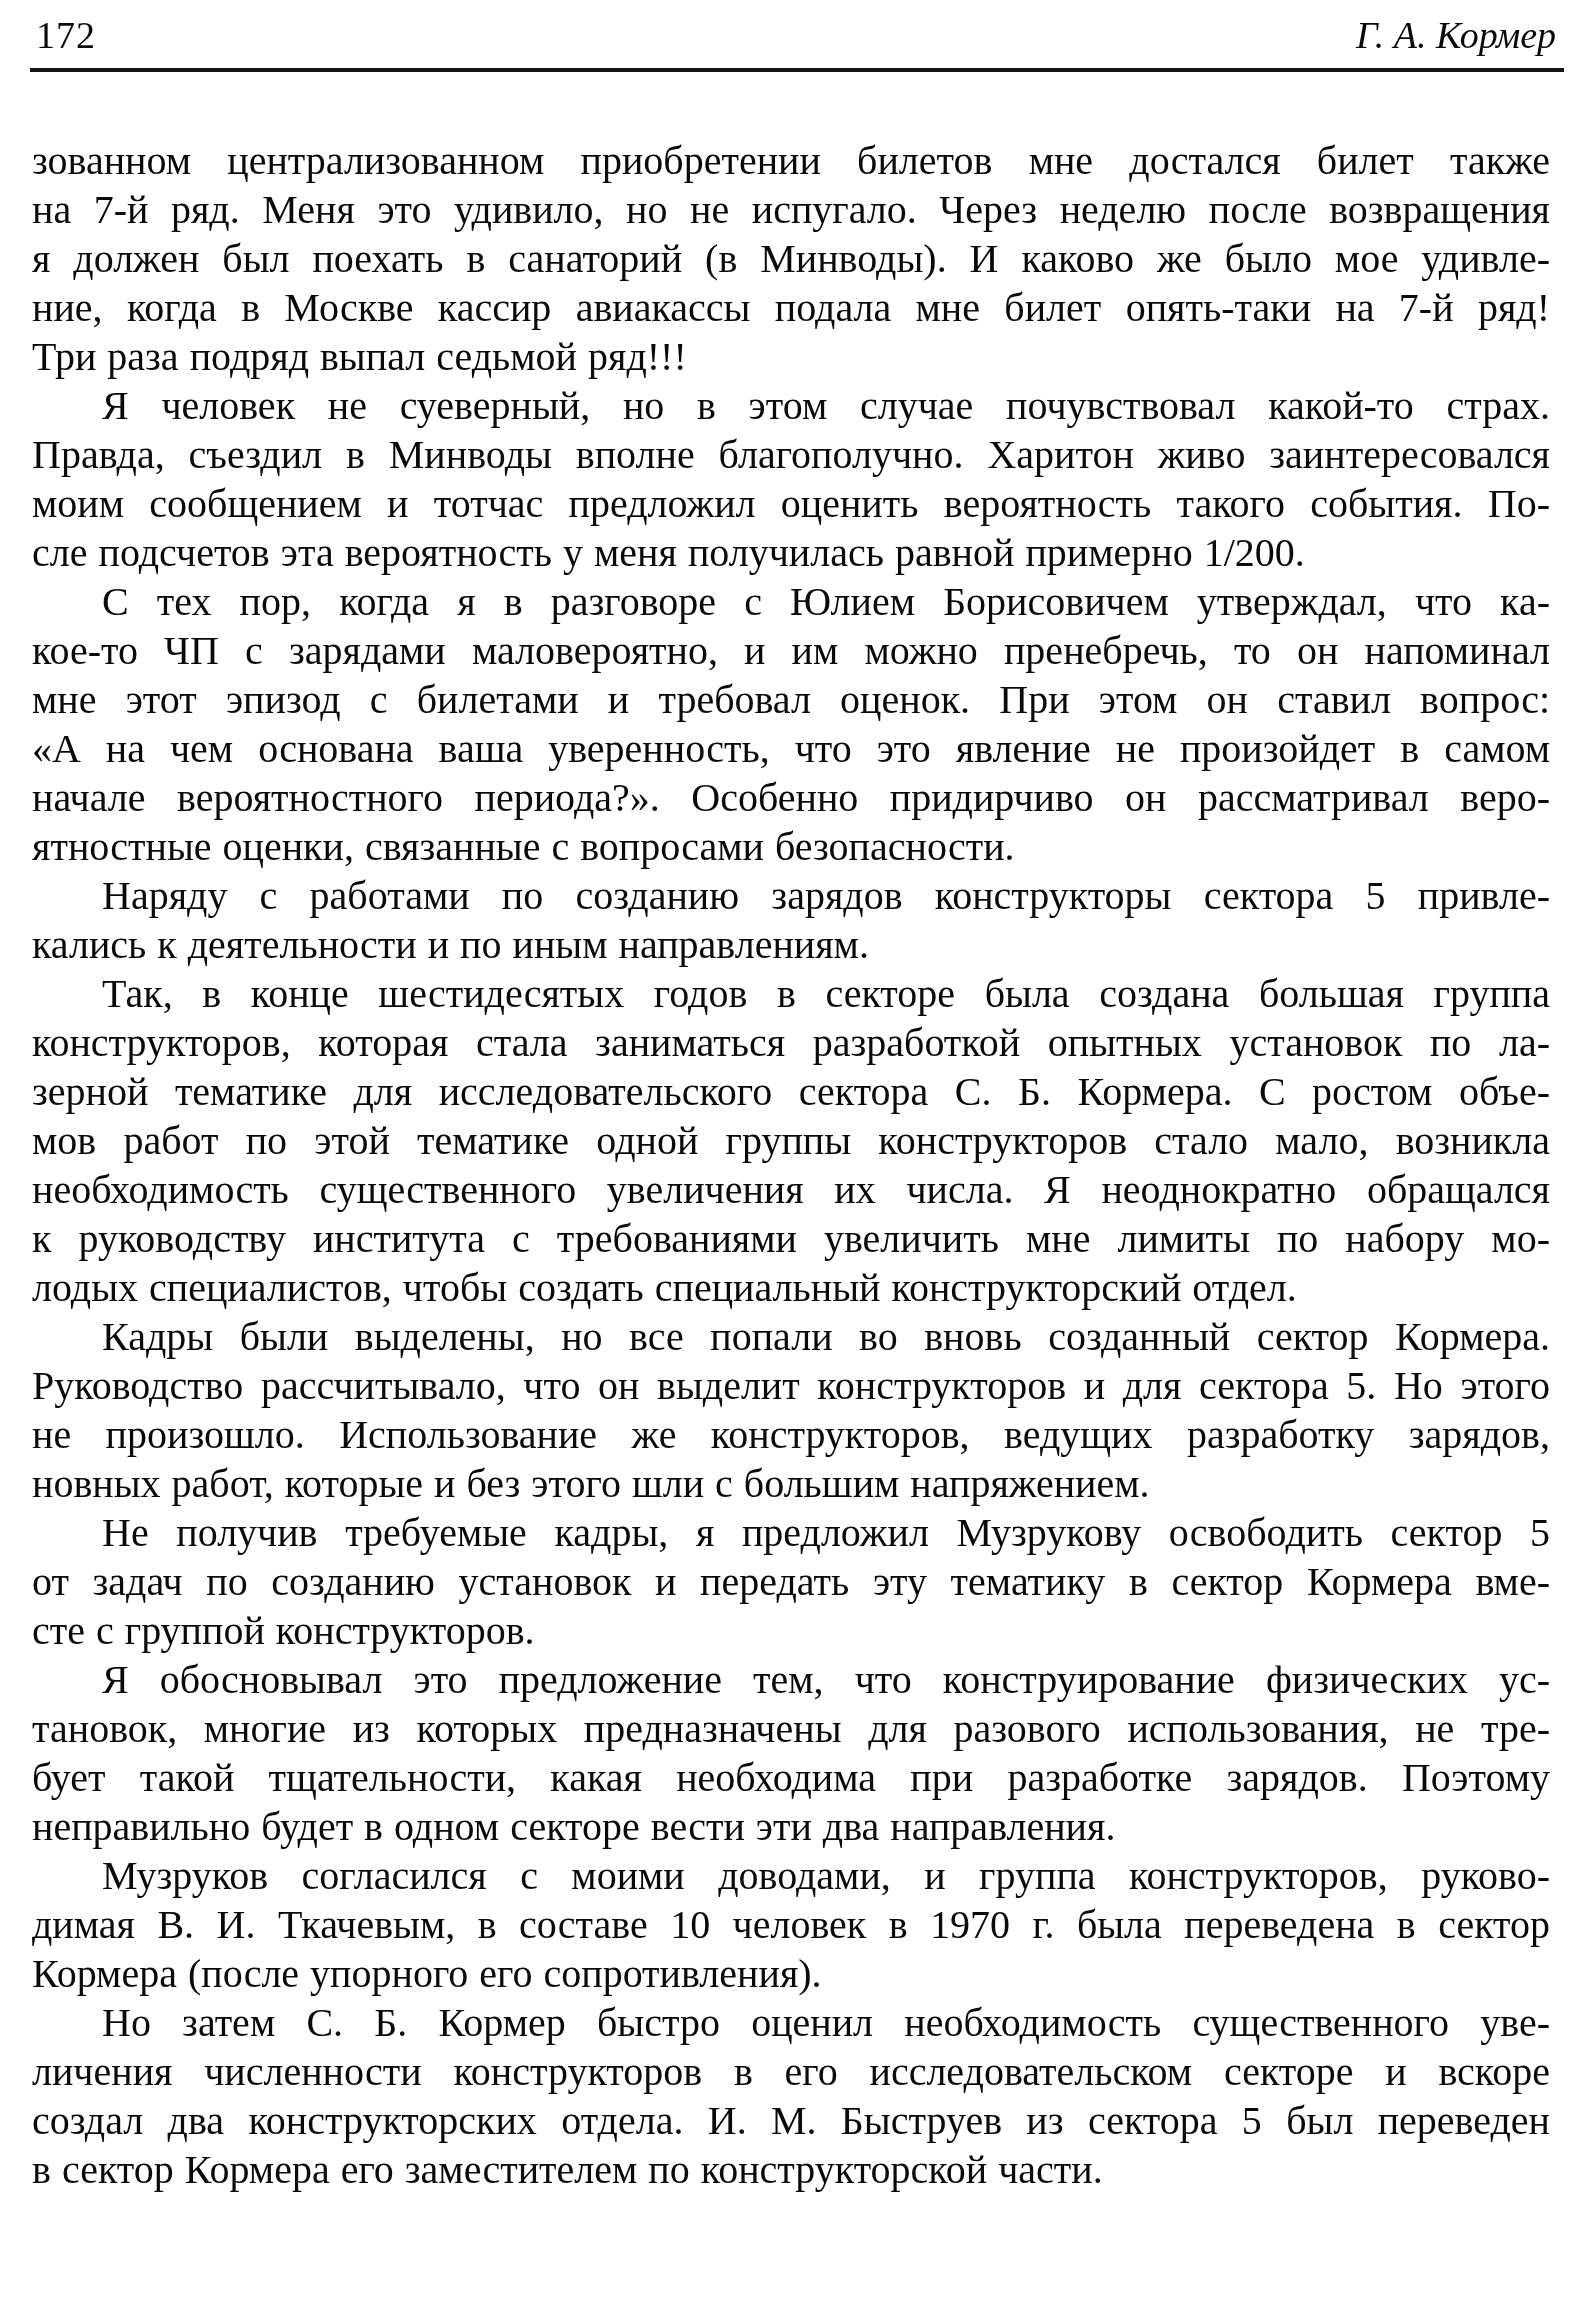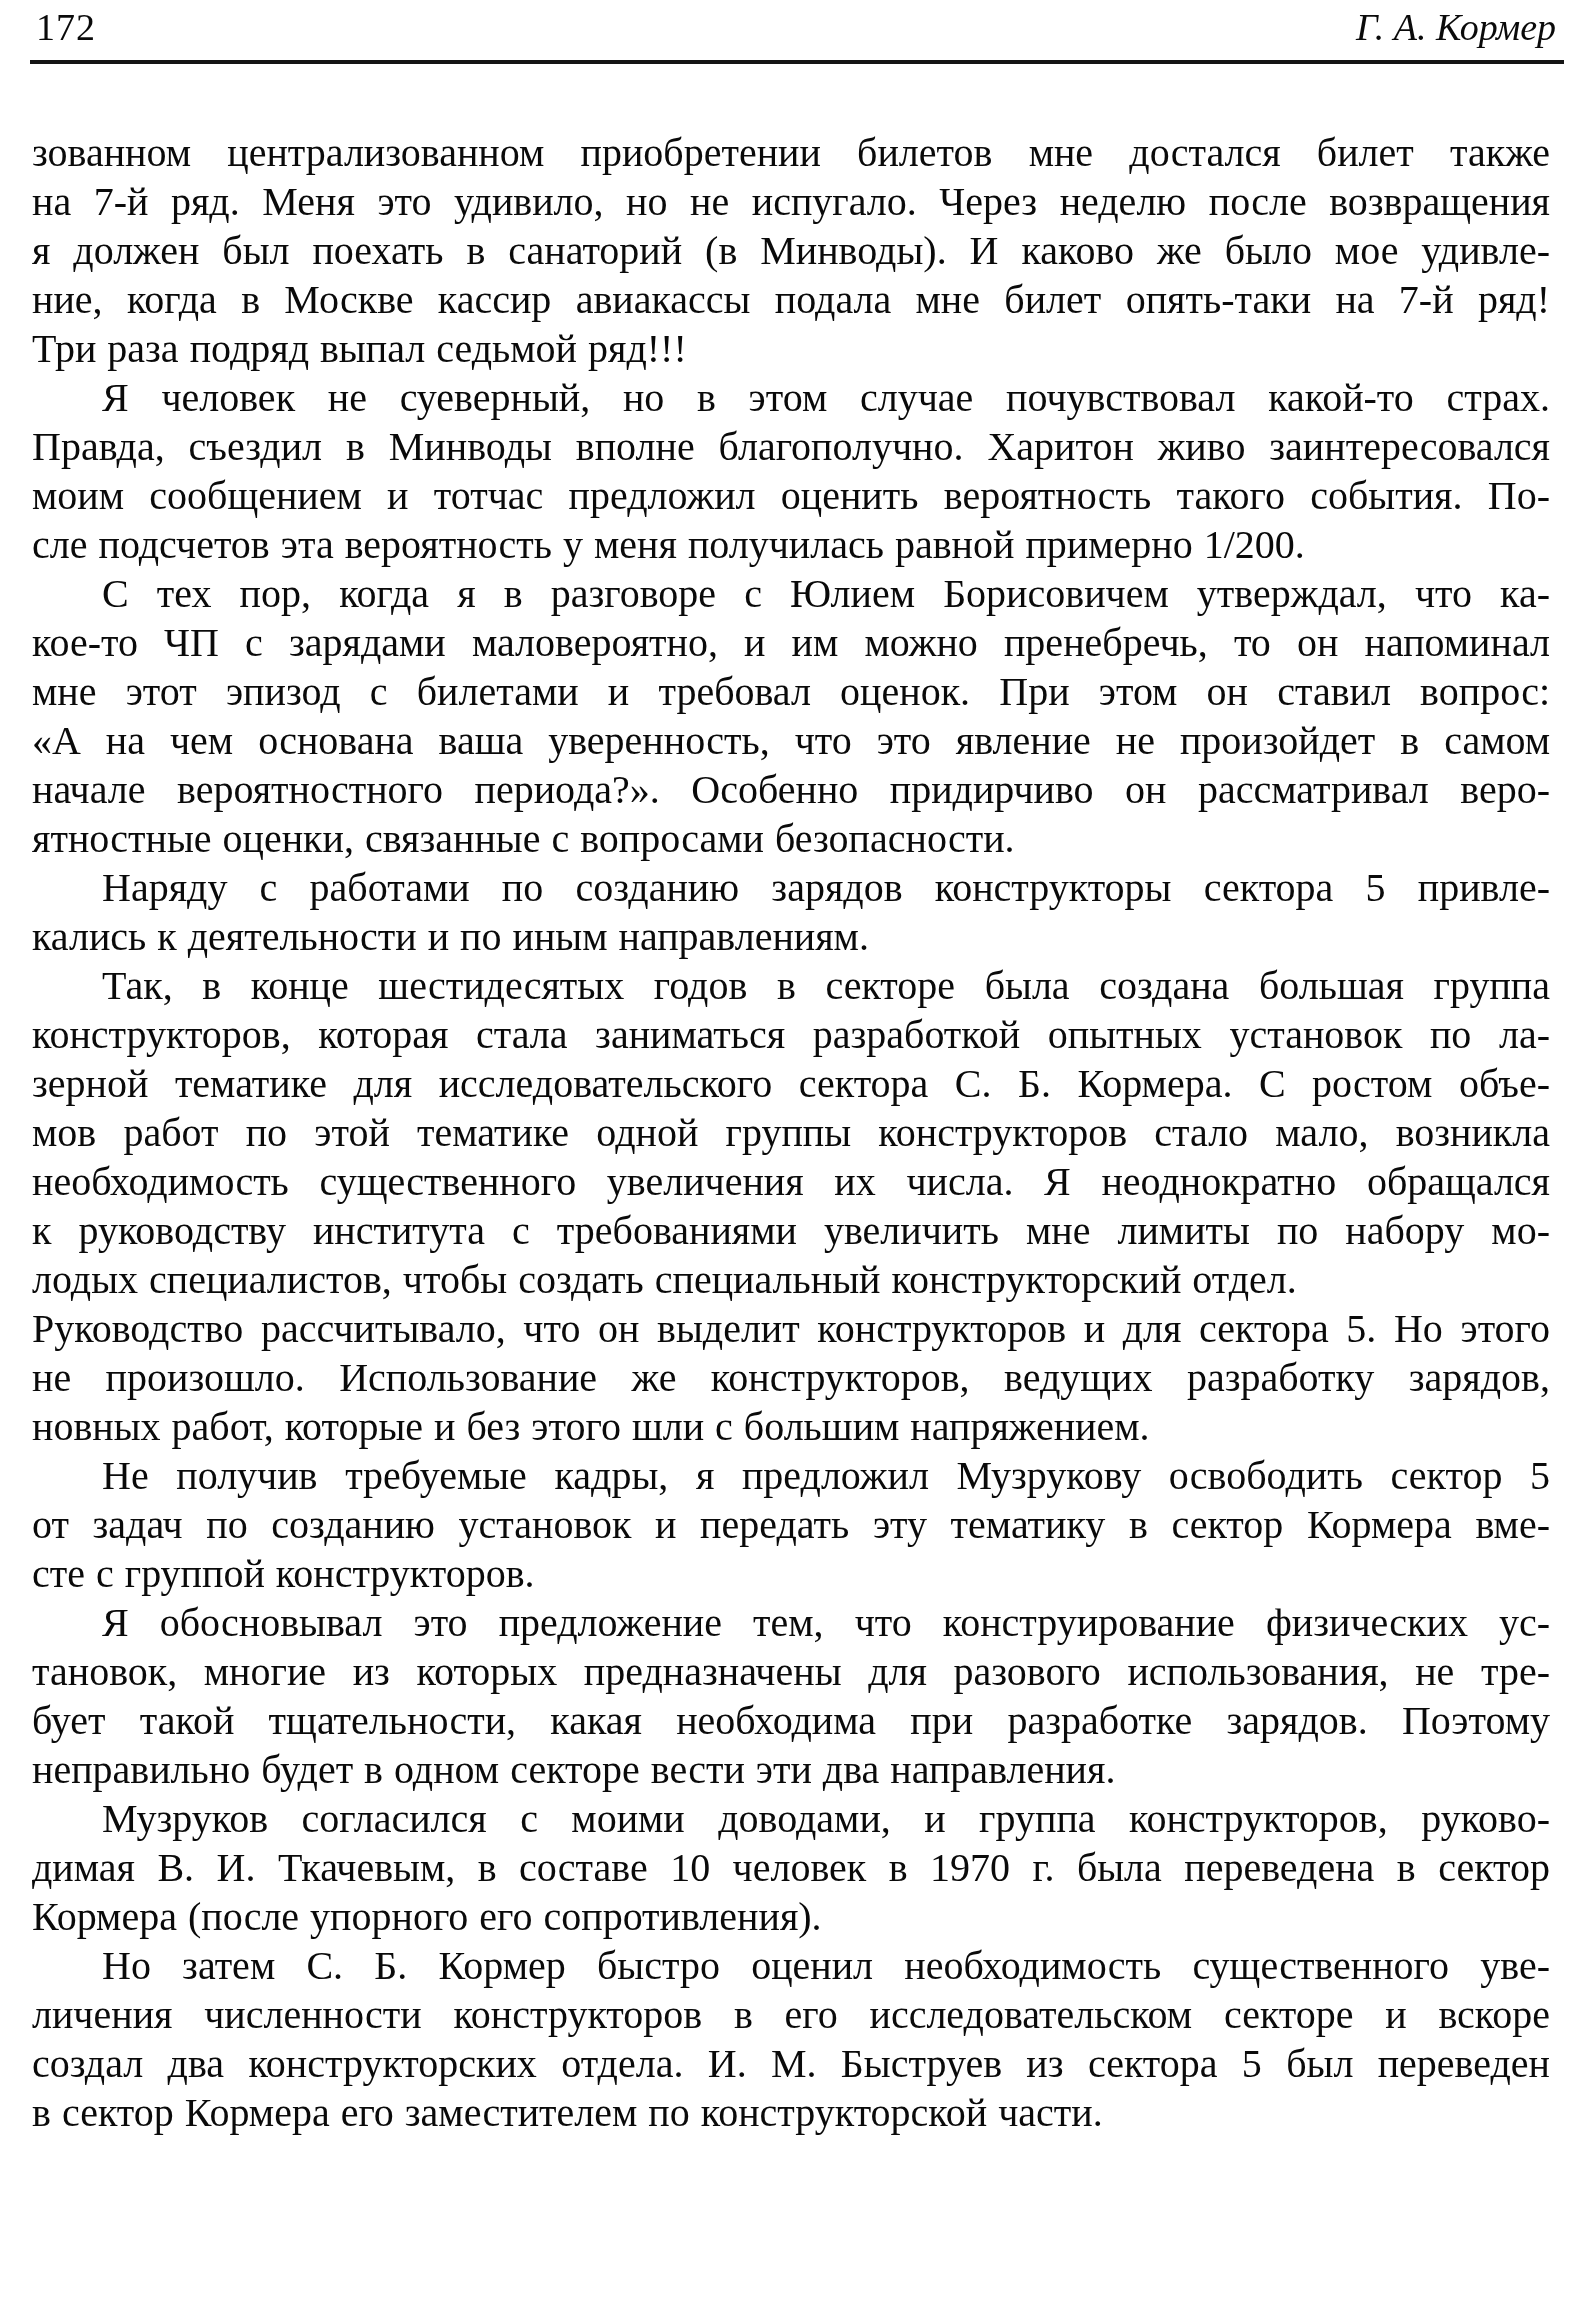--- a/index.html
+++ b/index.html
@@ -14,21 +14,21 @@
     background: #ffffff;
     color: #0a0a0a;
     font-family: "Liberation Serif", "DejaVu Serif", serif;
     overflow: hidden;
     box-sizing: border-box;
   }
   .header {
     display: flex;
     justify-content: space-between;
     align-items: center;
-    padding: 4px 36px 0 36px;
+    padding: 12px 36px 0 36px;
     font-size: 38px;
     line-height: 46px;
   }
   .page-number {
     font-style: normal;
     letter-spacing: 1px;
   }
   .author {
     font-style: italic;
   }
@@ -83,20 +83,21 @@
       <div class="line last">ятностные оценки, связанные с вопросами безопасности.</div>
       <div class="line indent">Наряду с работами по созданию зарядов конструкторы сектора 5 привле-</div>
       <div class="line last">кались к деятельности и по иным направлениям.</div>
       <div class="line indent">Так, в конце шестидесятых годов в секторе была создана большая группа</div>
       <div class="line">конструкторов, которая стала заниматься разработкой опытных установок по ла-</div>
       <div class="line">зерной тематике для исследовательского сектора С. Б. Кормера. С ростом объе-</div>
       <div class="line">мов работ по этой тематике одной группы конструкторов стало мало, возникла</div>
       <div class="line">необходимость существенного увеличения их числа. Я неоднократно обращался</div>
       <div class="line">к руководству института с требованиями увеличить мне лимиты по набору мо-</div>
       <div class="line last">лодых специалистов, чтобы создать специальный конструкторский отдел.</div>
+      <div class="line indent">Кадры были выделены, но все попали во вновь созданный сектор Кормера.</div>
       <div class="line">Руководство рассчитывало, что он выделит конструкторов и для сектора 5. Но этого</div>
       <div class="line">не произошло. Использование же конструкторов, ведущих разработку зарядов,</div>
       <div class="line last">новных работ, которые и без этого шли с большим напряжением.</div>
       <div class="line indent">Не получив требуемые кадры, я предложил Музрукову освободить сектор 5</div>
       <div class="line">от задач по созданию установок и передать эту тематику в сектор Кормера вме-</div>
       <div class="line last">сте с группой конструкторов.</div>
       <div class="line indent">Я обосновывал это предложение тем, что конструирование физических ус-</div>
       <div class="line">тановок, многие из которых предназначены для разового использования, не тре-</div>
       <div class="line">бует такой тщательности, какая необходима при разработке зарядов. Поэтому</div>
       <div class="line last">неправильно будет в одном секторе вести эти два направления.</div>

